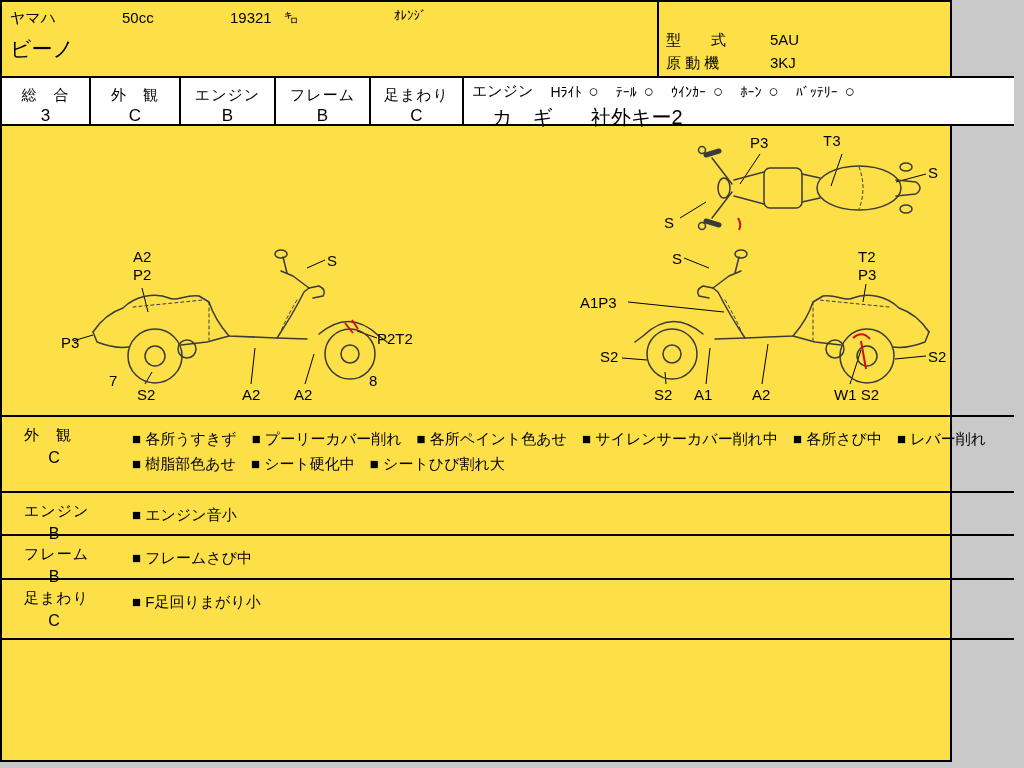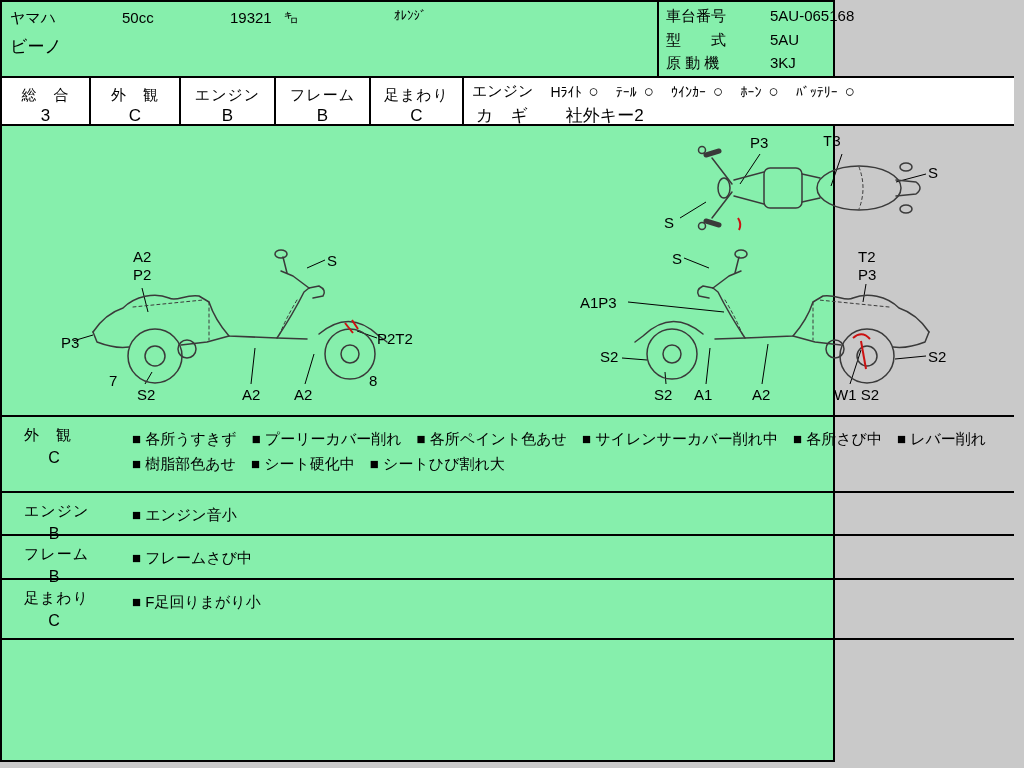--- a/index.html
+++ b/index.html
@@ -6,37 +6,37 @@
   html,body { width:1024px; height:768px; }
   body {
     background:#c9c9c9;
     font-family:"Liberation Sans", sans-serif;
     color:#000;
     position:relative;
     overflow:hidden;
   }
   #sheet {
     position:absolute; left:0; top:0;
-    width:835px; height:762px;
-    background:#86efac;
+    width:952px; height:762px;
+    background:#fde047;
     border:2px solid #000;
   }
   .abs { position:absolute; }
   .t15 { font-size:15px; }
   .hlabel { display:inline-block; width:104px; }
   
   .grade-row { display:flex; border-top:2px solid #000; border-bottom:2px solid #000; background:#fff; }
   .gcell { border-right:2px solid #000; height:100%; padding-top:8px; }
   .glbl { font-size:15px; text-align:center; letter-spacing:1px; }
   .gval { font-size:17px; text-align:center; margin-top:1px; }
   .gsafety { flex:1; padding:4px 4px 0 8px; }
   .srow1 { display:flex; align-items:center; gap:17px; font-size:14px; white-space:nowrap; }
   .sp { display:inline-flex; align-items:center; gap:7px; }
   .mark { font-size:17px; line-height:14px; }
-  .srow2 { margin-top:3px; font-size:17px; }
+  .srow2 { margin-top:3px; font-size:20px;margin-left:16px; }
   .klabel { display:inline-block; margin-left:4px; margin-right:38px; }
   
   .diagram { position:absolute; }
   .diagram svg { position:absolute; left:0; top:0; }
   .ann { position:absolute; font-size:15px; white-space:nowrap; z-index:2; }
   
   .nrow { position:relative; border-bottom:2px solid #000; width:100%; }
   .nrow.last { border-bottom:none; }
   .nlabel { position:absolute; left:22px; top:9px; font-size:15px; letter-spacing:1px; }
   .ngrade { position:absolute; left:30px; top:32px; width:44px; text-align:center; font-size:16px; }
@@ -46,27 +46,24 @@
 <body>
 
 <div id="sheet">
 
   <div class="abs" style="left:0;top:0;width:1012px;height:74px;">
     <span class="abs t15" style="left:8px;top:7px;">ヤマハ</span>
     <span class="abs t15" style="left:120px;top:7px;">50cc</span>
     <span class="abs t15" style="left:228px;top:7px;">19321</span>
     <span class="abs" style="left:282px;top:8px;font-size:14px;">㌔</span>
     <span class="abs" style="left:392px;top:6px;font-size:13px;">ｵﾚﾝｼﾞ</span>
-    <span class="abs" style="left:8px;top:33px;font-size:17px;font-family:Liberation Mono, monospace;">ビーノ</span>
+    <span class="abs" style="left:8px;top:33px;font-size:21px;font-family:Liberation Mono, monospace;">ビーノ</span>
 
     <div class="abs" style="left:655px;top:0;width:2px;height:74px;background:#000;"></div>
 
-    <div class="abs t15" style="left:664px;top:5px;">
-      <span class="hlabel">車台番号</span><span>5AU-065168</span>
-    </div>
     <div class="abs t15" style="left:664px;top:29px;">
       <span class="hlabel">型　　式</span><span>5AU</span>
     </div>
     <div class="abs t15" style="left:664px;top:52px;">
       <span class="hlabel">原 動 機</span><span>3KJ</span>
     </div>
   </div>
 
   <div class="abs grade-row" style="left:0;top:74px;width:1012px;height:50px;">
     <div class="gcell" style="width:89px;">

